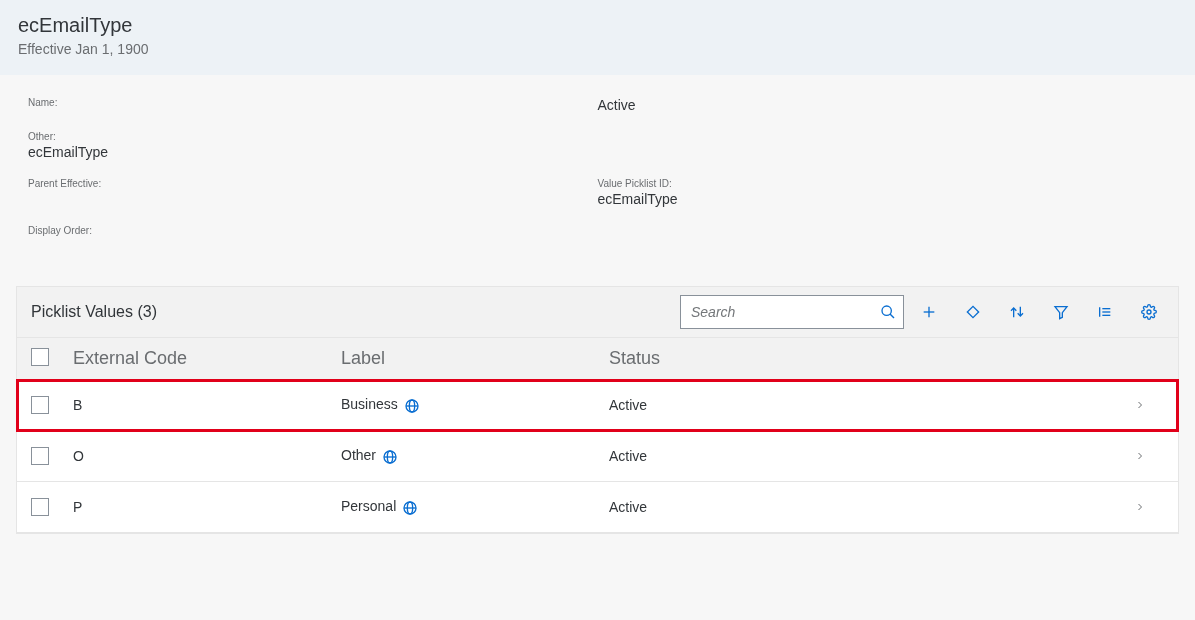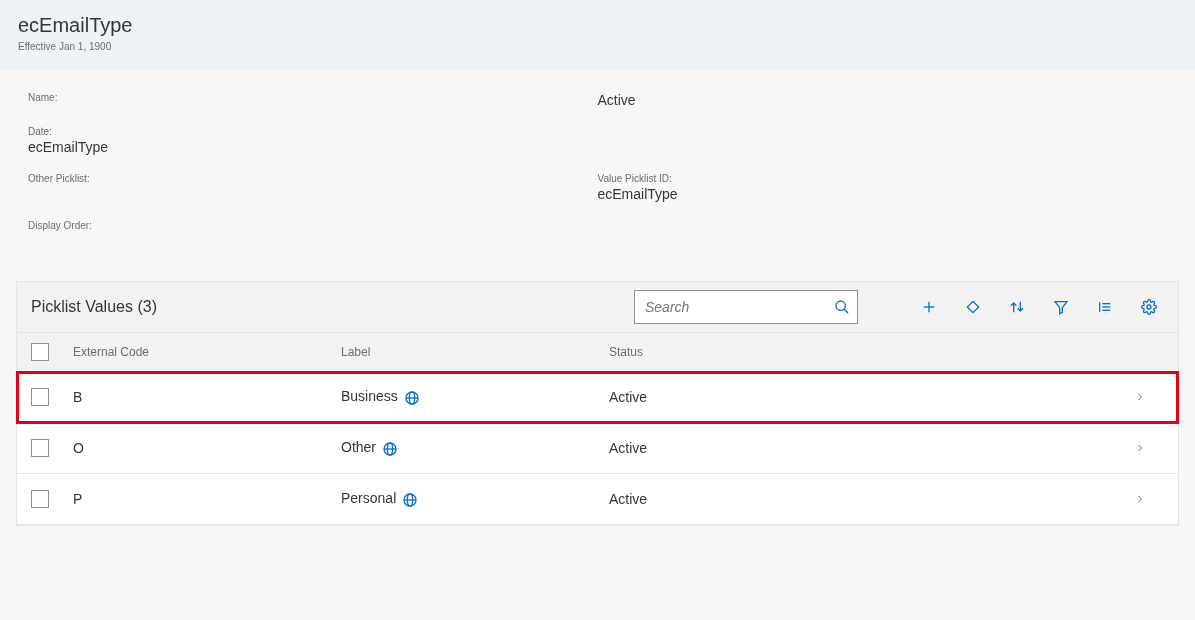--- a/index.html
+++ b/index.html
@@ -14,21 +14,21 @@
   .header {
     background: #edf2f6;
     padding: 14px 18px 18px 18px;
   }
   .title {
     font-size: 20px;
     color: #32363a;
     margin: 0 0 4px 0;
   }
   .subtitle {
-    font-size: 10px;
+    font-size: 14px;
     color: #6a6d70;
   }
   .details {
     padding: 22px 28px 30px 28px;
     background: #f7f7f7;
   }
   .details-row {
     display: flex;
     margin-bottom: 18px;
   }
@@ -49,21 +49,20 @@
     background: #fff;
     border: 1px solid #e5e5e5;
   }
   .table-toolbar {
     display: flex;
     align-items: center;
     background: #f2f2f2;
     padding: 8px 14px;
     border-bottom: 1px solid #e5e5e5;
     min-height: 46px;
-    gap: 46px;
   }
   .table-title {
     font-size: 16px;
     color: #32363a;
     flex: 1;
   }
   .search-wrap {
     position: relative;
     margin-right: 16px;
   }
@@ -103,26 +102,26 @@
     width: 18px;
     height: 18px;
     color: #0a6ed1;
     display: flex;
     align-items: center;
     justify-content: center;
     cursor: pointer;
   }
   .table-header {
     display: flex;
-    align-items: center;
+    align-items: flex-start;
     background: #f2f2f2;
     padding: 10px 14px;
     border-bottom: 1px solid #e5e5e5;
     color: #6a6d70;
-    font-size: 12px;
+    font-size: 18px;
   }
   .col-check { width: 42px; display:flex; align-items:center; }
   .col-ext { width: 268px; }
   .col-label { width: 268px; }
   .col-status { width: 266px; }
   .col-parent { flex: 1; }
   .col-arrow { width: 30px; text-align: right; color:#6a6d70; }
   .table-row {
     display: flex;
     align-items: center;
@@ -166,27 +165,27 @@
     <div class="details-col">
       <div class="field-label">Name:</div>
       <div class="field-value"></div>
     </div>
     <div class="details-col">
       <div class="field-value">Active</div>
     </div>
   </div>
   <div class="details-row">
     <div class="details-col">
-      <div class="field-label">Date:</div>
+      <div class="field-label">Other:</div>
       <div class="field-value">ecEmailType</div>
     </div>
   </div>
   <div class="details-row">
     <div class="details-col">
-      <div class="field-label">Other Picklist:</div>
+      <div class="field-label">Parent Effective:</div>
       <div class="field-value"></div>
     </div>
     <div class="details-col">
       <div class="field-label">Value Picklist ID:</div>
       <div class="field-value">ecEmailType</div>
     </div>
   </div>
   <div class="details-row">
     <div class="details-col">
       <div class="field-label">Display Order:</div>

